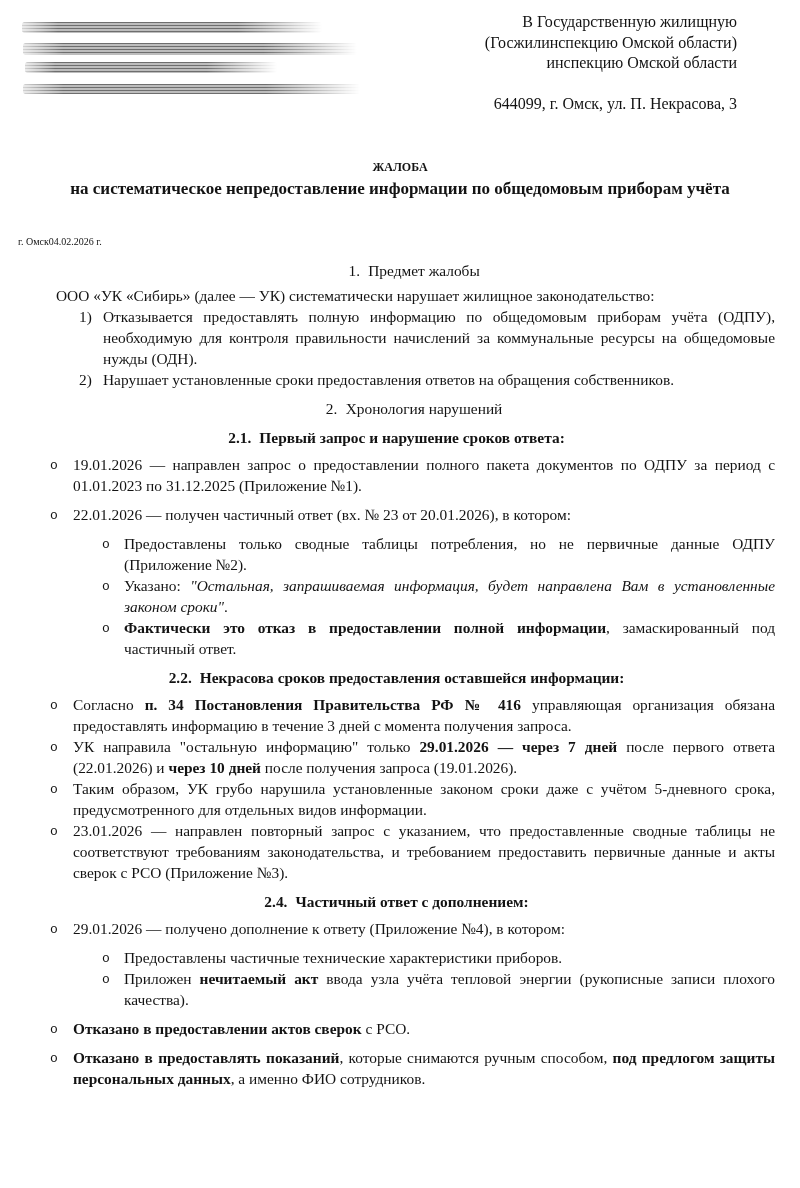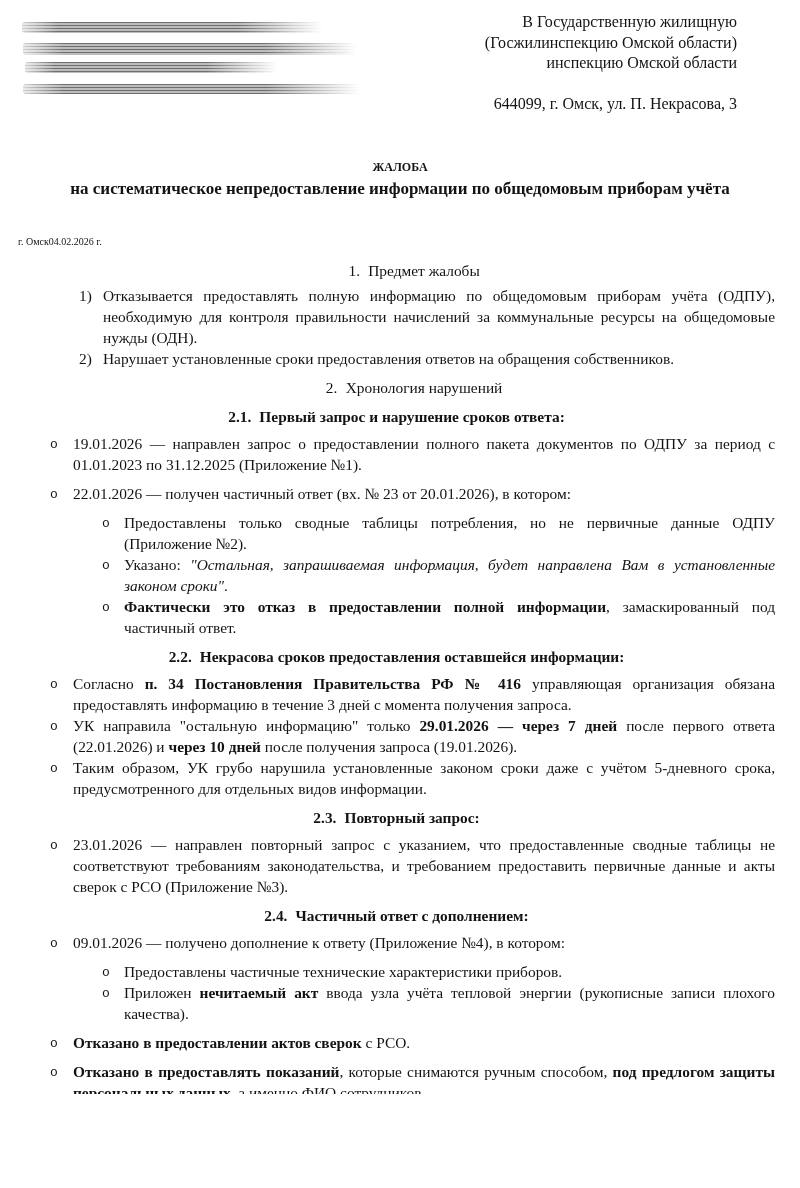--- a/index.html
+++ b/index.html
@@ -76,37 +76,37 @@
     <div class="t2">на систематическое непредоставление информации по общедомовым приборам учёта</div>
   </div>
 
   <div class="meta">
     <span>г. Омск</span>
     <span>04.02.2026 г.</span>
   </div>
 
   <div id="doc-body">
       <div class="blk h-num"><span class="num">1.</span><span><span>Предмет жалобы</span></span></div>
+      <div class="blk para"><span><span>ООО «УК «Сибирь» (далее — УК) систематически нарушает жилищное законодательство:</span></span></div>
       <div class="blk ol"><span class="num">1)</span><span><span>Отказывается предоставлять полную информацию по общедомовым приборам учёта (ОДПУ), необходимую для контроля правильности начислений за коммунальные ресурсы на общедомовые нужды (ОДН).</span></span></div>
       <div class="blk ol"><span class="num">2)</span><span><span>Нарушает установленные сроки предоставления ответов на обращения собственников.</span></span></div>
       <div class="blk h-num"><span class="num">2.</span><span><span>Хронология нарушений</span></span></div>
       <div class="blk h-sub"><span class="num">2.1.</span><span><span>Первый запрос и нарушение сроков ответа:</span></span></div>
       <div class="blk b1"><span class="marker">o</span><span><span>19.01.2026 — направлен запрос о предоставлении полного пакета документов по ОДПУ за период с 01.01.2023 по 31.12.2025 (Приложение №1).</span></span></div>
       <div class="blk b1 gap"><span class="marker">o</span><span><span>22.01.2026 — получен частичный ответ (вх. № 23 от 20.01.2026), в котором:</span></span></div>
       <div class="blk b2 gap"><span class="marker">o</span><span><span>Предоставлены только сводные таблицы потребления, но не первичные данные ОДПУ (Приложение №2).</span></span></div>
       <div class="blk b2"><span class="marker">o</span><span><span>Указано: </span><span style="font-style: italic;">"Остальная, запрашиваемая информация, будет направлена Вам в установленные законом сроки"</span><span>.</span></span></div>
       <div class="blk b2"><span class="marker">o</span><span><span style="font-weight: 700;">Фактически это отказ в предоставлении полной информации</span><span>, замаскированный под частичный ответ.</span></span></div>
       <div class="blk h-sub"><span class="num">2.2.</span><span><span>Некрасова сроков предоставления оставшейся информации:</span></span></div>
       <div class="blk b1"><span class="marker">o</span><span><span>Согласно </span><span style="font-weight: 700;">п. 34 Постановления Правительства РФ № 416</span><span> управляющая организация обязана предоставлять информацию в течение 3 дней с момента получения запроса.</span></span></div>
       <div class="blk b1"><span class="marker">o</span><span><span>УК направила "остальную информацию" только </span><span style="font-weight: 700;">29.01.2026 — через 7 дней</span><span> после первого ответа (22.01.2026) и </span><span style="font-weight: 700;">через 10 дней</span><span> после получения запроса (19.01.2026).</span></span></div>
       <div class="blk b1"><span class="marker">o</span><span><span>Таким образом, УК грубо нарушила установленные законом сроки даже с учётом 5-дневного срока, предусмотренного для отдельных видов информации.</span></span></div>
-      <div class="blk h-sub"><span class="num">2.3.</span><span><span>Повторный запрос:</span></span></div>
       <div class="blk b1"><span class="marker">o</span><span><span>23.01.2026 — направлен повторный запрос с указанием, что предоставленные сводные таблицы не соответствуют требованиям законодательства, и требованием предоставить первичные данные и акты сверок с РСО (Приложение №3).</span></span></div>
       <div class="blk h-sub"><span class="num">2.4.</span><span><span>Частичный ответ с дополнением:</span></span></div>
-      <div class="blk b1"><span class="marker">o</span><span><span>09.01.2026 — получено дополнение к ответу (Приложение №4), в котором:</span></span></div>
+      <div class="blk b1"><span class="marker">o</span><span><span>29.01.2026 — получено дополнение к ответу (Приложение №4), в котором:</span></span></div>
       <div class="blk b2 gap"><span class="marker">o</span><span><span>Предоставлены частичные технические характеристики приборов.</span></span></div>
       <div class="blk b2"><span class="marker">o</span><span><span>Приложен </span><span style="font-weight: 700;">нечитаемый акт</span><span> ввода узла учёта тепловой энергии (рукописные записи плохого качества).</span></span></div>
       <div class="blk b1 gap"><span class="marker">o</span><span><span style="font-weight: 700;">Отказано в предоставлении актов сверок</span><span> с РСО.</span></span></div>
       <div class="blk b1 gap"><span class="marker">o</span><span><span style="font-weight: 700;">Отказано в предоставлять показаний</span><span>, которые снимаются ручным способом, </span><span style="font-weight: 700;">под предлогом защиты персональных данных</span><span>, а именно ФИО сотрудников.</span></span></div>
     </div>
 
   <div class="footer">Стр. 1 из 19</div>
 </div>
 
 </body></html>

